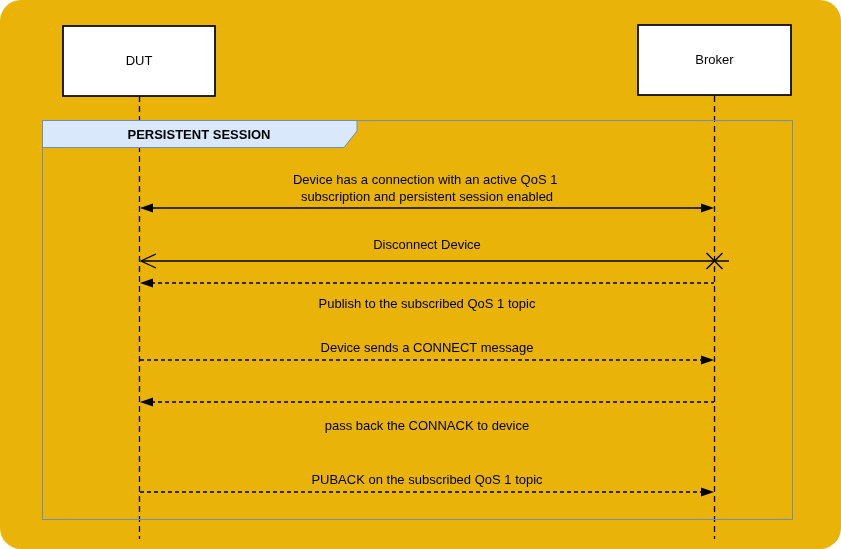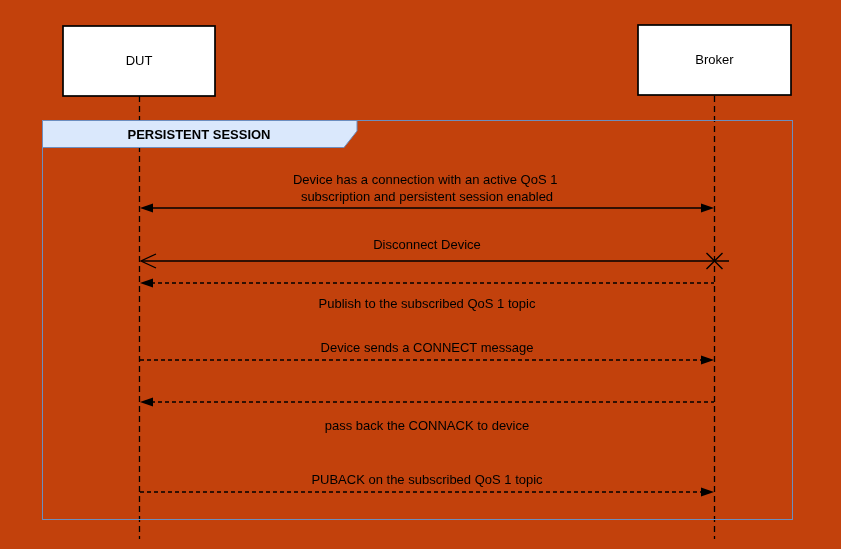--- a/index.html
+++ b/index.html
@@ -4,23 +4,24 @@
 <style>
   html, body {
     margin: 0;
     padding: 0;
     background: #ffffff;
   }
   .canvas {
     position: relative;
     width: 841px;
     height: 549px;
-    background: #c2410c;
+    background: #eab308;
     font-family: "Liberation Sans", sans-serif;
     overflow: hidden;
+    border-radius: 21px;
   }
   svg { display: block; }
   .actor-box {
     fill: #ffffff;
     stroke: #000000;
     stroke-width: 1.7;
   }
   .actor-label {
     font-family: "Liberation Sans", sans-serif;
     font-size: 13px;

